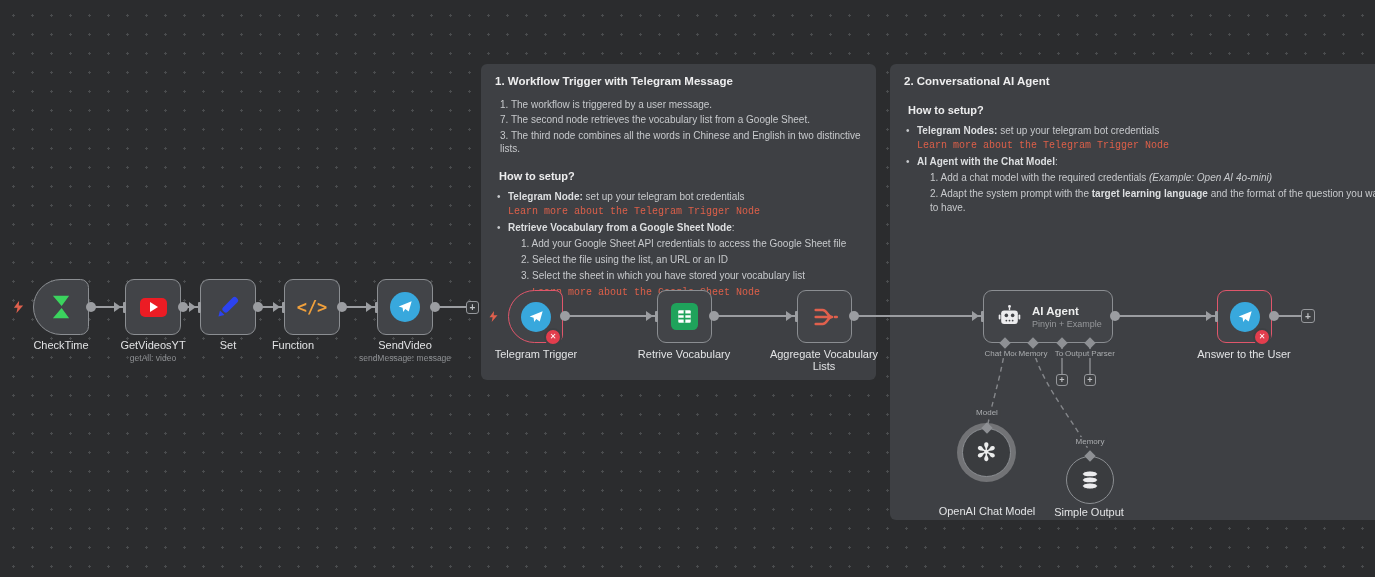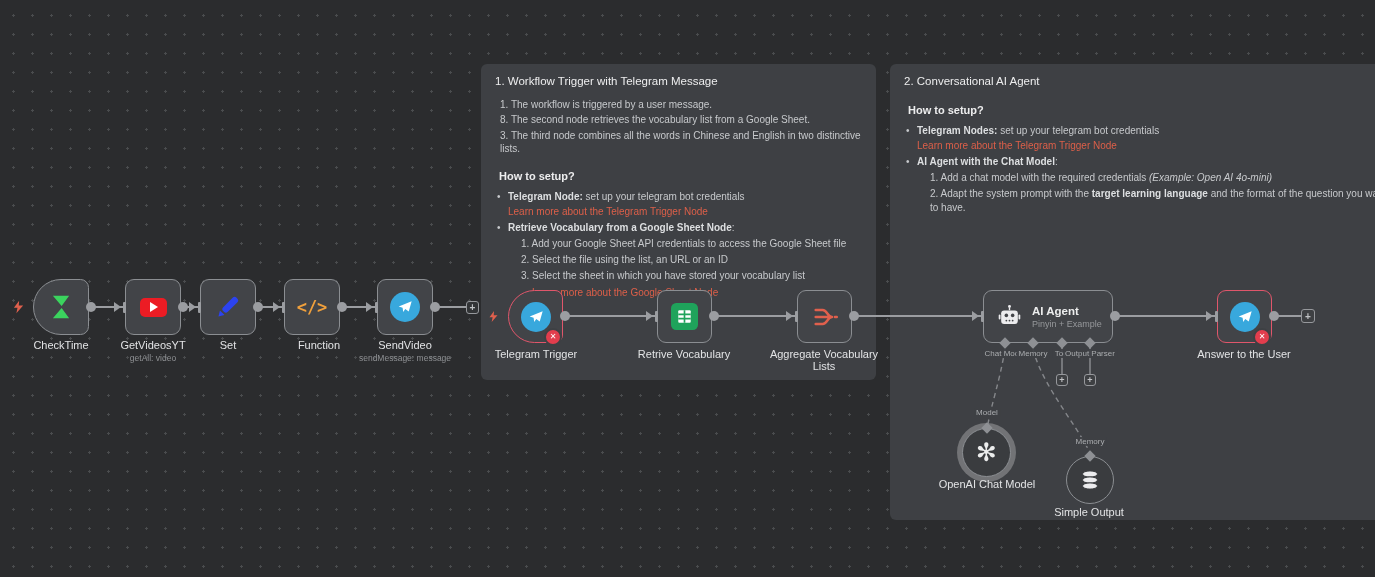--- a/index.html
+++ b/index.html
@@ -6,29 +6,29 @@
   .canvas{
     position:relative;width:1375px;height:577px;overflow:hidden;
     background-color:#2b2c2e;
     background-image:radial-gradient(circle,#4a4c4e 1px,transparent 1.3px);
     background-size:19px 19px;background-position:4px 6px;
     font-family:"Liberation Sans","DejaVu Sans",sans-serif;
   }
   
   .sticky{position:absolute;background:#3e4044;border-radius:6px;padding:8px 14px;
     box-sizing:border-box;color:#c7c9cc;font-size:10px;line-height:1.35;}
-  .sticky h3{font-size:11.5px;color:#ededee;margin:2px 0 8px 0;font-weight:normal;}
+  .sticky h3{font-size:11.5px;color:#ededee;margin:2px 0 8px 0;font-weight:bold;}
   .sticky h4{font-size:11px;color:#ededee;margin:13px 0 7px 4px;font-weight:bold;}
   .olist>div{margin:2px 0;padding-left:5px;}
   .para{margin:0 0 4px 0;}
   .bullet{display:flex;margin:3px 0;}
   .bullet:before{content:"\2022";color:#c7c9cc;width:11px;flex:none;padding-left:2px;}
   .b{font-weight:bold;color:#dddfe1;}
   .it{font-style:italic;}
-  .lnk{color:#dd5f49;text-decoration:none;display:inline-block;margin-top:1px;}
+  .lnk{color:#dd5f49;text-decoration:none;display:inline-block;margin-top:1px;font-family:Liberation Mono, monospace;}
   .sub{padding-left:13px;margin:2.5px 0;}
   
   .node{position:absolute;background:#424448;border:1.8px solid #8b8e92;border-radius:9px;
     box-sizing:border-box;display:flex;align-items:center;justify-content:center;}
   .trigger{border-radius:30px 9px 9px 30px;}
   .error{border-color:#e0566b;}
   .round{border-radius:50%;}
   .ring{box-shadow:0 0 0 5px #727376;}
   .nlabel{position:absolute;transform:translateX(-50%);text-align:center;font-size:11px;
     color:#e2e3e5;white-space:nowrap;}
@@ -62,21 +62,21 @@
 </style>
 </head>
 <body>
 
 <div class="canvas">
 
   <div class="sticky" style="left:481px;top:64px;width:395px;height:316px;">
     <h3>1. Workflow Trigger with Telegram Message</h3>
     <div class="olist">
       <div>1. The workflow is triggered by a user message.</div>
-      <div>8. The second node retrieves the vocabulary list from a Google Sheet.</div>
+      <div>7. The second node retrieves the vocabulary list from a Google Sheet.</div>
       <div>3. The third node combines all the words in Chinese and English in two distinctive lists.</div>
     </div>
     <h4>How to setup?</h4>
     <div class="bullet">
       <div>
         <span class="b">Telegram Node:</span><span> set up your telegram bot credentials</span><br>
         <a class="lnk" href="#">Learn more about the Telegram Trigger Node</a>
       </div>
     </div>
     <div class="bullet">
@@ -202,21 +202,21 @@
         <rect x="9.2" y="1.2" width="5.6" height="16.2" rx="2.4" fill="#2c43ef"></rect>
         <path d="M9.2 19 h5.6 L12 23.6 Z" fill="#2c43ef"></path>
       </g>
     </svg>
   </div>
   <div class="nlabel" style="left:228px;top:339px;"><span>Set</span></div>
 
   <div class="node" style="left:284px;top:279px;width:56px;height:56px;">
     <span style="color:#f0a03c;font-weight:bold;font-size:17px;font-family:'DejaVu Sans Mono',monospace;">&lt;/&gt;</span>
   </div>
-  <div class="nlabel" style="left:319px;top:339px;"><span>Function</span></div>
+  <div class="nlabel" style="left:293px;top:339px;"><span>Function</span></div>
 
   <div class="node" style="left:377px;top:279px;width:56px;height:56px;">
     <div class="tgcircle">
       <svg width="16" height="16" viewBox="0 0 24 24">
           <polygon points="22,3.5 2.5,11.3 8.4,13.3 9.3,19.6 12.4,15.1 17.6,18.6" fill="#fff"></polygon>
         </svg>
     </div>
   </div>
   <div class="nlabel" style="left:405px;top:339px;">
     <span>SendVideo</span>
@@ -292,21 +292,21 @@
     </div>
   <div class="plusbox" style="left:1084px;top:374px;width:12px;height:12px;font-size:9px;">
       <span>+</span>
     </div>
 
   <div class="portchip" style="left:987px;top:408px;">Model</div>
   <div class="diamond" style="left:983px;top:424px;"></div>
   <div class="node round ring" style="left:962px;top:428px;width:49px;height:49px;background:#3a3c3f;">
     <span class="openai-glyph">✻</span>
   </div>
-  <div class="nlabel" style="left:987px;top:478px;"><span>OpenAI Chat Model</span></div>
+  <div class="nlabel" style="left:987px;top:505px;"><span>OpenAI Chat Model</span></div>
 
   <div class="portchip" style="left:1090px;top:437px;">Memory</div>
   <div class="diamond" style="left:1086px;top:452px;"></div>
   <div class="node round" style="left:1066px;top:456px;width:48px;height:48px;background:#3a3c3f;">
     <svg width="24" height="24" viewBox="0 0 24 24">
       <ellipse cx="12" cy="6" rx="7.5" ry="3.1" fill="#ececee" stroke="#3a3c3f" stroke-width="1"></ellipse>
       <ellipse cx="12" cy="12" rx="7.5" ry="3.1" fill="#ececee" stroke="#3a3c3f" stroke-width="1"></ellipse>
       <ellipse cx="12" cy="18" rx="7.5" ry="3.1" fill="#ececee" stroke="#3a3c3f" stroke-width="1"></ellipse>
     </svg>
   </div>

